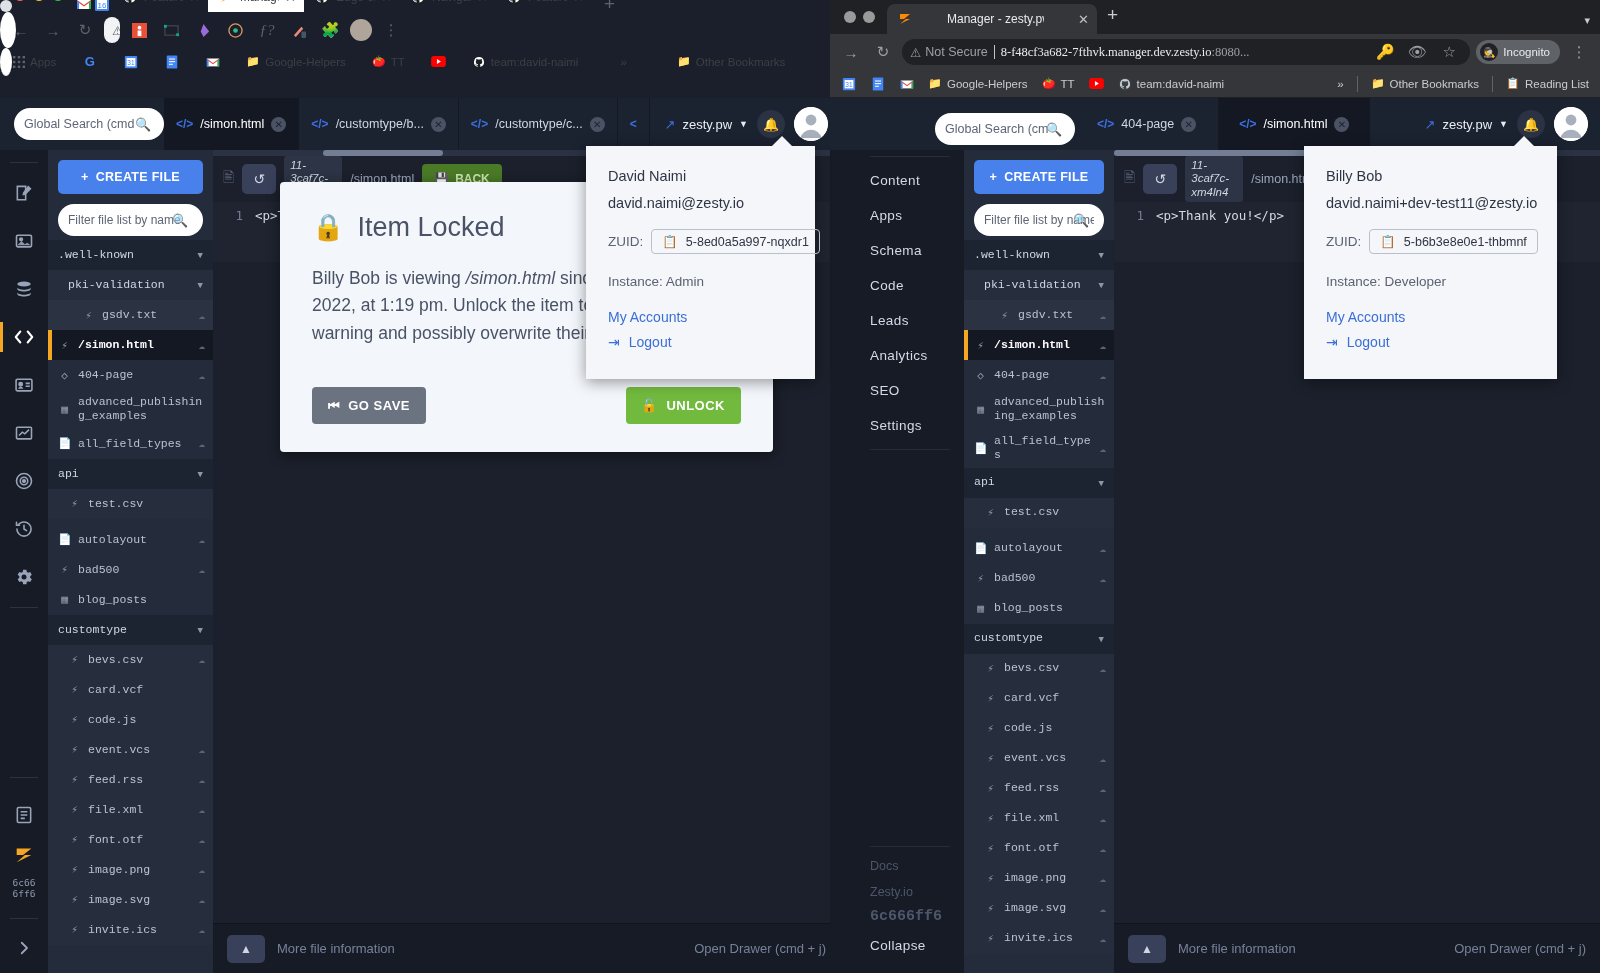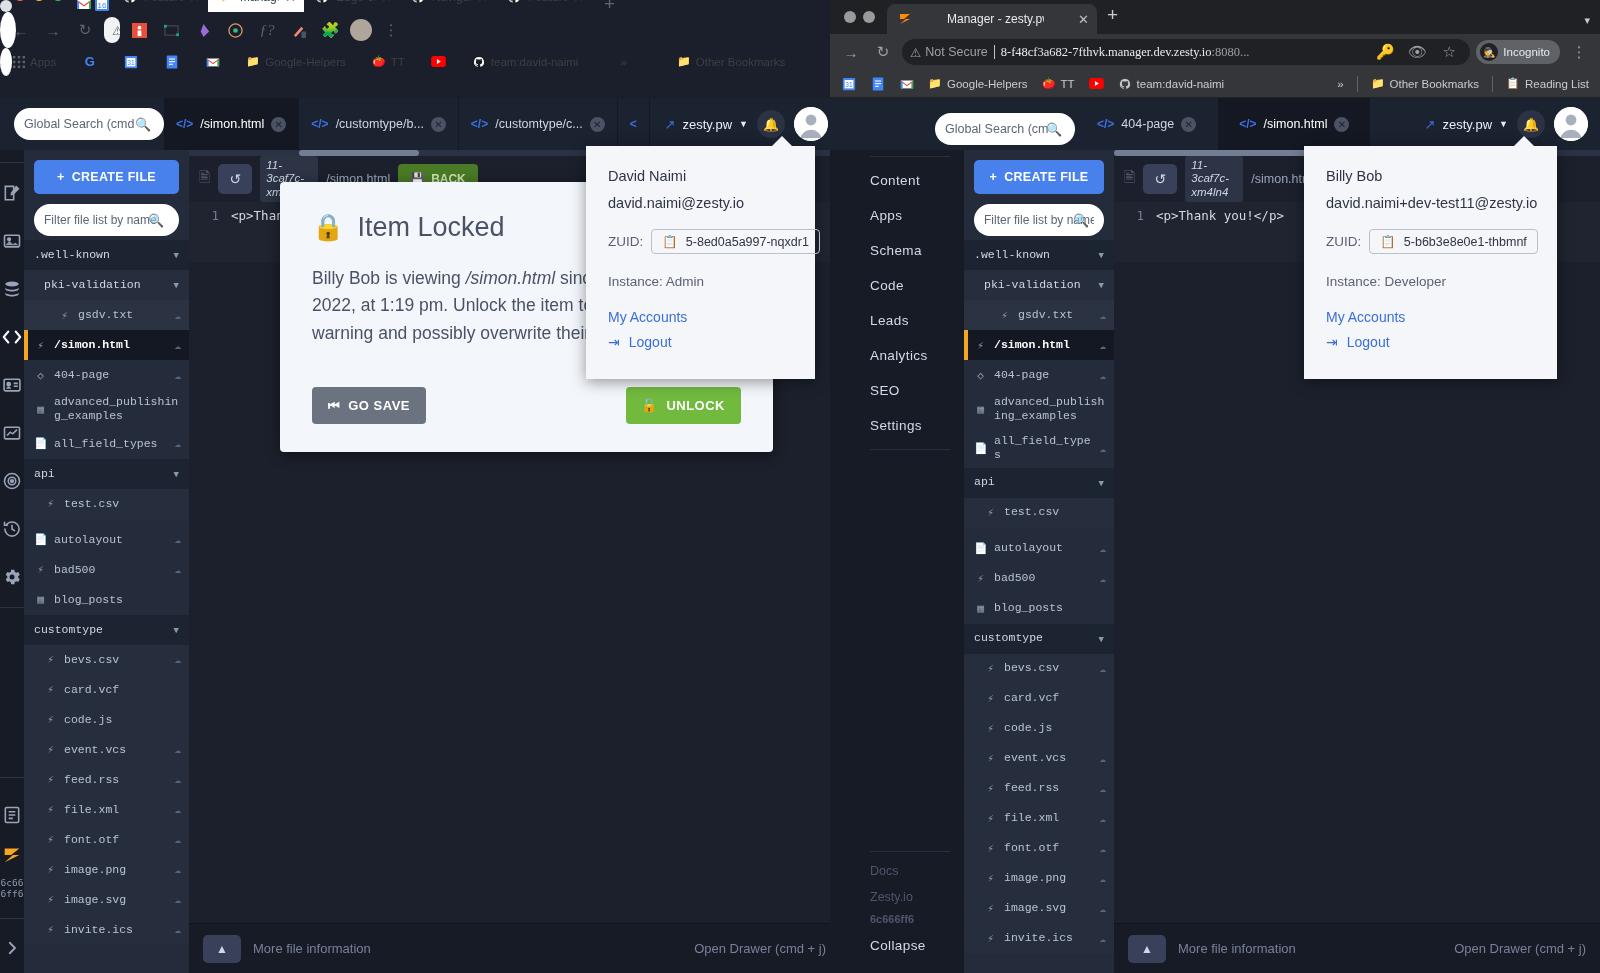--- a/index.html
+++ b/index.html
@@ -76,21 +76,21 @@
   .bmsep { width: 1px; height: 16px; background: #dadce0; margin: 0 4px; }
   .bmbar.dark .bmsep { background: #5f6368; }
   .bmspacer { flex: 1; }
   .ico16 { width: 15px; height: 15px; display: inline-flex; align-items: center; justify-content: center;
            font-size: 11px; border-radius: 2px; flex: none; }
 
   
   .app { position: absolute; left: 0; right: 0; bottom: 0; top: 98px; background: #1b202c; display: flex; }
 
   
-  .rail { width: 24px; background: #161b26; display: flex; flex-direction: column; align-items: center;
+  .rail { width: 48px; background: #161b26; display: flex; flex-direction: column; align-items: center;
           padding-top: 10px; flex: none; position: relative; }
   .rail-ico { width: 48px; height: 48px; display: flex; align-items: center; justify-content: center;
               color: #9aa4b8; position: relative; }
   .rail-ico.active { color: #fff; }
   .rail-ico.active::before { content: ""; position: absolute; left: 0; top: 9px; width: 3px; height: 30px; background: #f5a623; }
   .rail-div { width: 28px; height: 1px; background: #2b3240; margin: 6px 0; }
   .rail-bottom { position: absolute; bottom: 8px; left: 0; right: 0; display: flex;
                  flex-direction: column; align-items: center; gap: 6px; }
   .rail-hash { font-family: "DejaVu Sans Mono", monospace; font-size: 9.5px; color: #8e99ad; line-height: 1.15; text-align: center; }
 
@@ -162,21 +162,21 @@
   .sb-text { color: #77819a; font-size: 13px; }
   .sb-right { margin-left: auto; color: #77819a; font-size: 13px; }
 
   
   .navmenu { width: 108px; background: #161b26; flex: none; padding-top: 52px;
              display: flex; flex-direction: column; position: relative; }
   .navmenu .nm-div { height: 1px; background: #262d3c; margin: 6px 14px; }
   .nm-item { padding: 10px 14px; color: #d3dae8; font-size: 13.5px; letter-spacing: .4px; font-weight: 500; }
   .nm-bottom { position: absolute; bottom: 0; left: 0; right: 0; padding-bottom: 10px; }
   .nm-dim { padding: 6px 14px; color: #4e566b; font-size: 12.5px; }
-  .nm-hash { padding: 3px 14px; color: #4e566b; font-size: 11px; font-family: Liberation Sans, sans-serif; font-weight: bold; }
+  .nm-hash { padding: 3px 14px; color: #4e566b; font-size: 15px; font-family: Liberation Mono, monospace; font-weight: bold; }
   .nm-collapse { padding: 10px 14px; color: #d3dae8; font-size: 13.5px; letter-spacing: .4px; }
 
   
   .modal { position: absolute; left: 280px; top: 182px; width: 493px; background: #f3f6fb;
            border-radius: 4px; padding: 30px 32px 28px; z-index: 60;
            box-shadow: 0 3px 14px rgba(0,0,0,.45); }
   .modal h2 { display: flex; align-items: center; gap: 13px; font-size: 27px; font-weight: normal;
               color: #4a5266; margin-bottom: 22px; }
   .modal .lockglyph { font-size: 26px; color: #5b6478; }
   .modal p { font-size: 17.5px; line-height: 1.57; color: #4a5266; }

